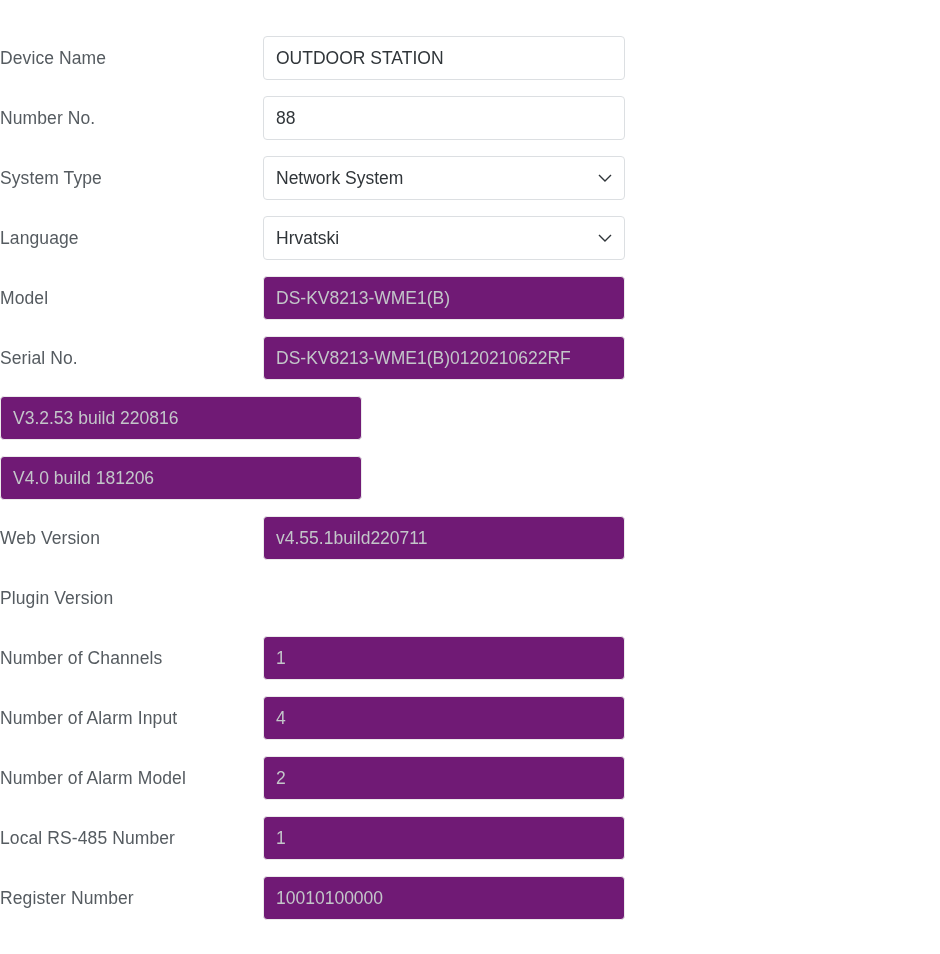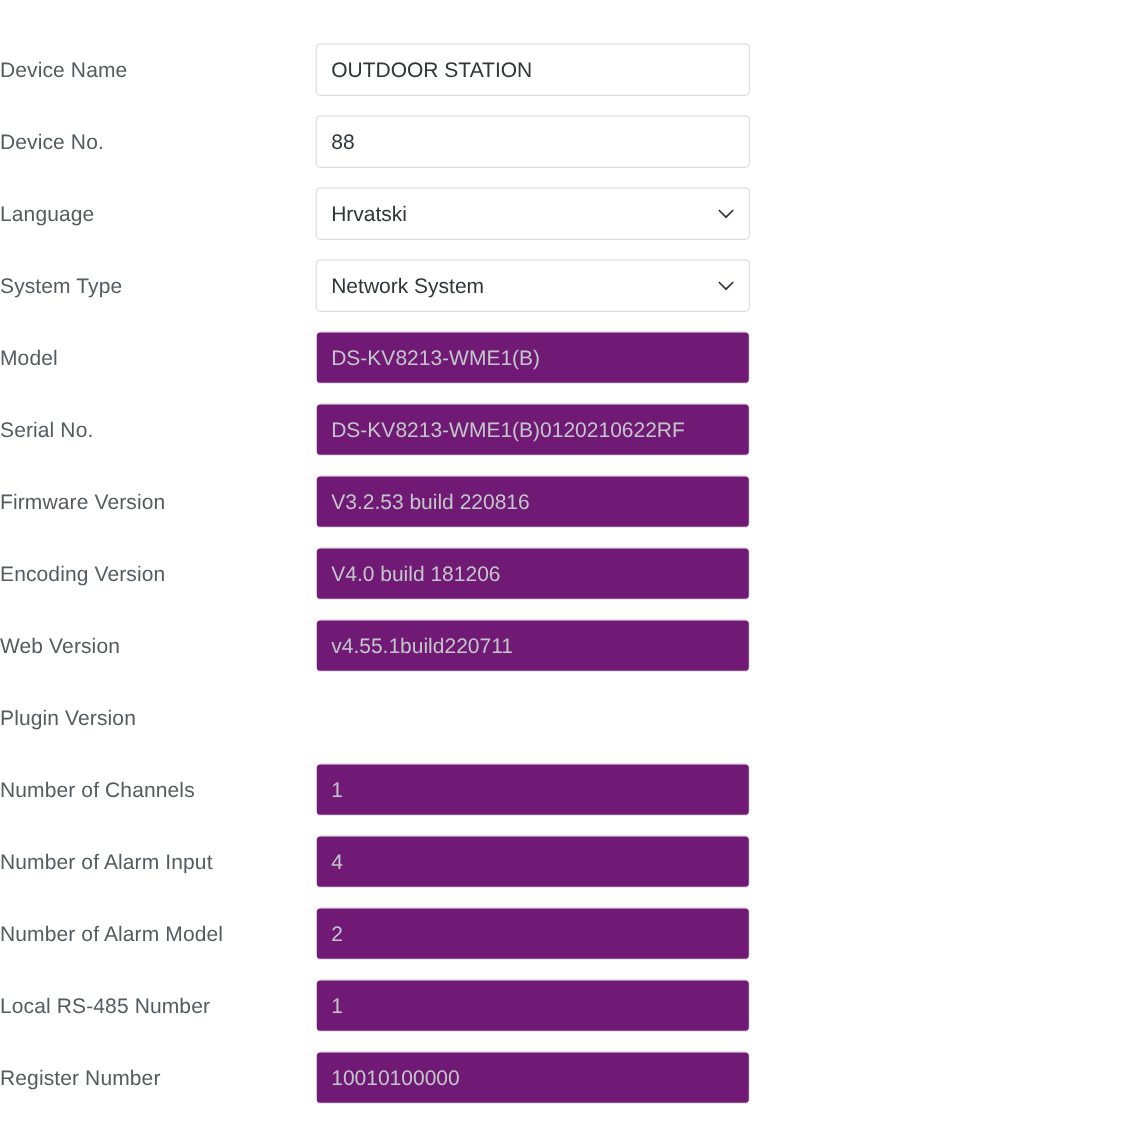--- a/index.html
+++ b/index.html
@@ -92,85 +92,83 @@
   <div class="form-row">
     <div class="form-label">Device Name</div>
     <div class="field-wrap">
       <div class="field">
         <span class="text-val">OUTDOOR STATION</span>
       </div>
     </div>
   </div>
 
   <div class="form-row">
-    <div class="form-label">Device No.</div>
+    <div class="form-label">Number No.</div>
     <div class="field-wrap">
       <div class="field">
         <span class="text-val">88</span>
+      </div>
+    </div>
+  </div>
+
+  <div class="form-row">
+    <div class="form-label">System Type</div>
+    <div class="field-wrap">
+      <div class="field select-field">
+        <span class="text-val">Network System</span>
+        <span class="caret">
+          <svg width="14" height="8" viewBox="0 0 14 8">
+              <path d="M1 1 L7 7 L13 1" fill="none" stroke="#303539" stroke-width="1.4"></path>
+            </svg>
+        </span>
       </div>
     </div>
   </div>
 
   <div class="form-row">
     <div class="form-label">Language</div>
     <div class="field-wrap">
       <div class="field select-field">
         <span class="text-val">Hrvatski</span>
         <span class="caret">
           <svg width="14" height="8" viewBox="0 0 14 8">
               <path d="M1 1 L7 7 L13 1" fill="none" stroke="#303539" stroke-width="1.4"></path>
             </svg>
         </span>
       </div>
     </div>
   </div>
 
   <div class="form-row">
-    <div class="form-label">System Type</div>
-    <div class="field-wrap">
-      <div class="field select-field">
-        <span class="text-val">Network System</span>
-        <span class="caret">
-          <svg width="14" height="8" viewBox="0 0 14 8">
-              <path d="M1 1 L7 7 L13 1" fill="none" stroke="#303539" stroke-width="1.4"></path>
-            </svg>
-        </span>
-      </div>
-    </div>
-  </div>
-
-  <div class="form-row">
     <div class="form-label">Model</div>
     <div class="field-wrap">
       <div class="field readonly">
         <span class="text-val">DS-KV8213-WME1(B)</span>
       </div>
     </div>
   </div>
 
   <div class="form-row">
     <div class="form-label">Serial No.</div>
     <div class="field-wrap">
       <div class="field readonly">
         <span class="text-val">DS-KV8213-WME1(B)0120210622RF</span>
       </div>
     </div>
   </div>
 
   <div class="form-row">
-    <div class="form-label">Firmware Version</div>
     <div class="field-wrap">
       <div class="field readonly">
         <span class="text-val">V3.2.53 build 220816</span>
       </div>
     </div>
   </div>
 
   <div class="form-row">
-    <div class="form-label">Encoding Version</div>
     <div class="field-wrap">
       <div class="field readonly">
         <span class="text-val">V4.0 build 181206</span>
       </div>
     </div>
   </div>
 
   <div class="form-row">
     <div class="form-label">Web Version</div>
     <div class="field-wrap">

